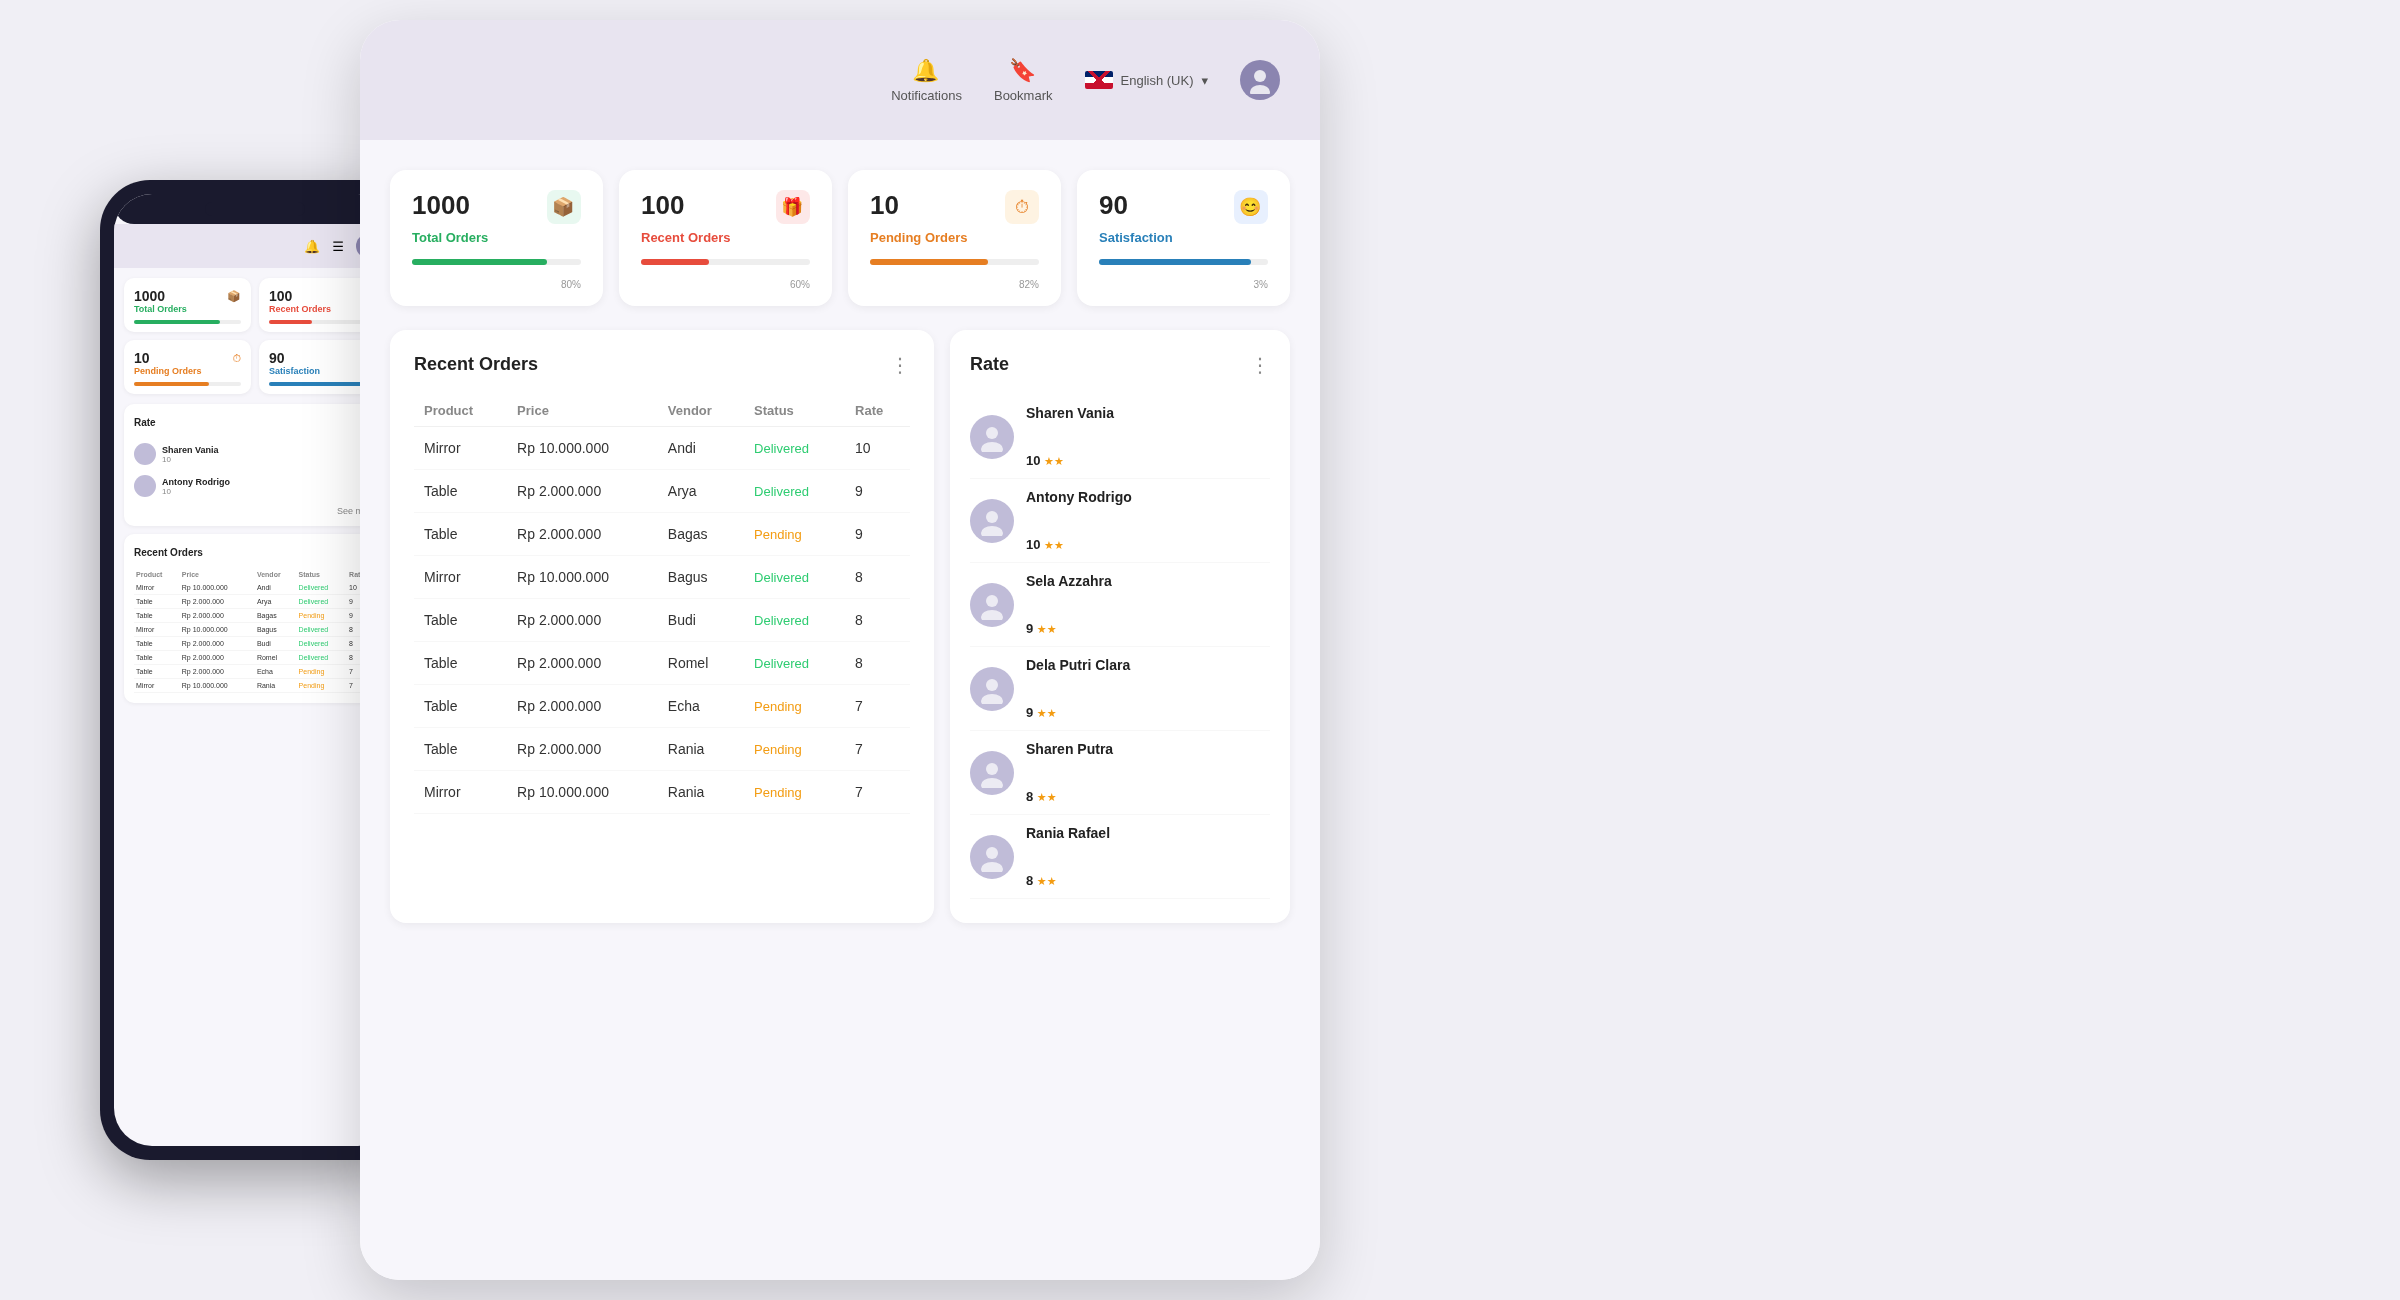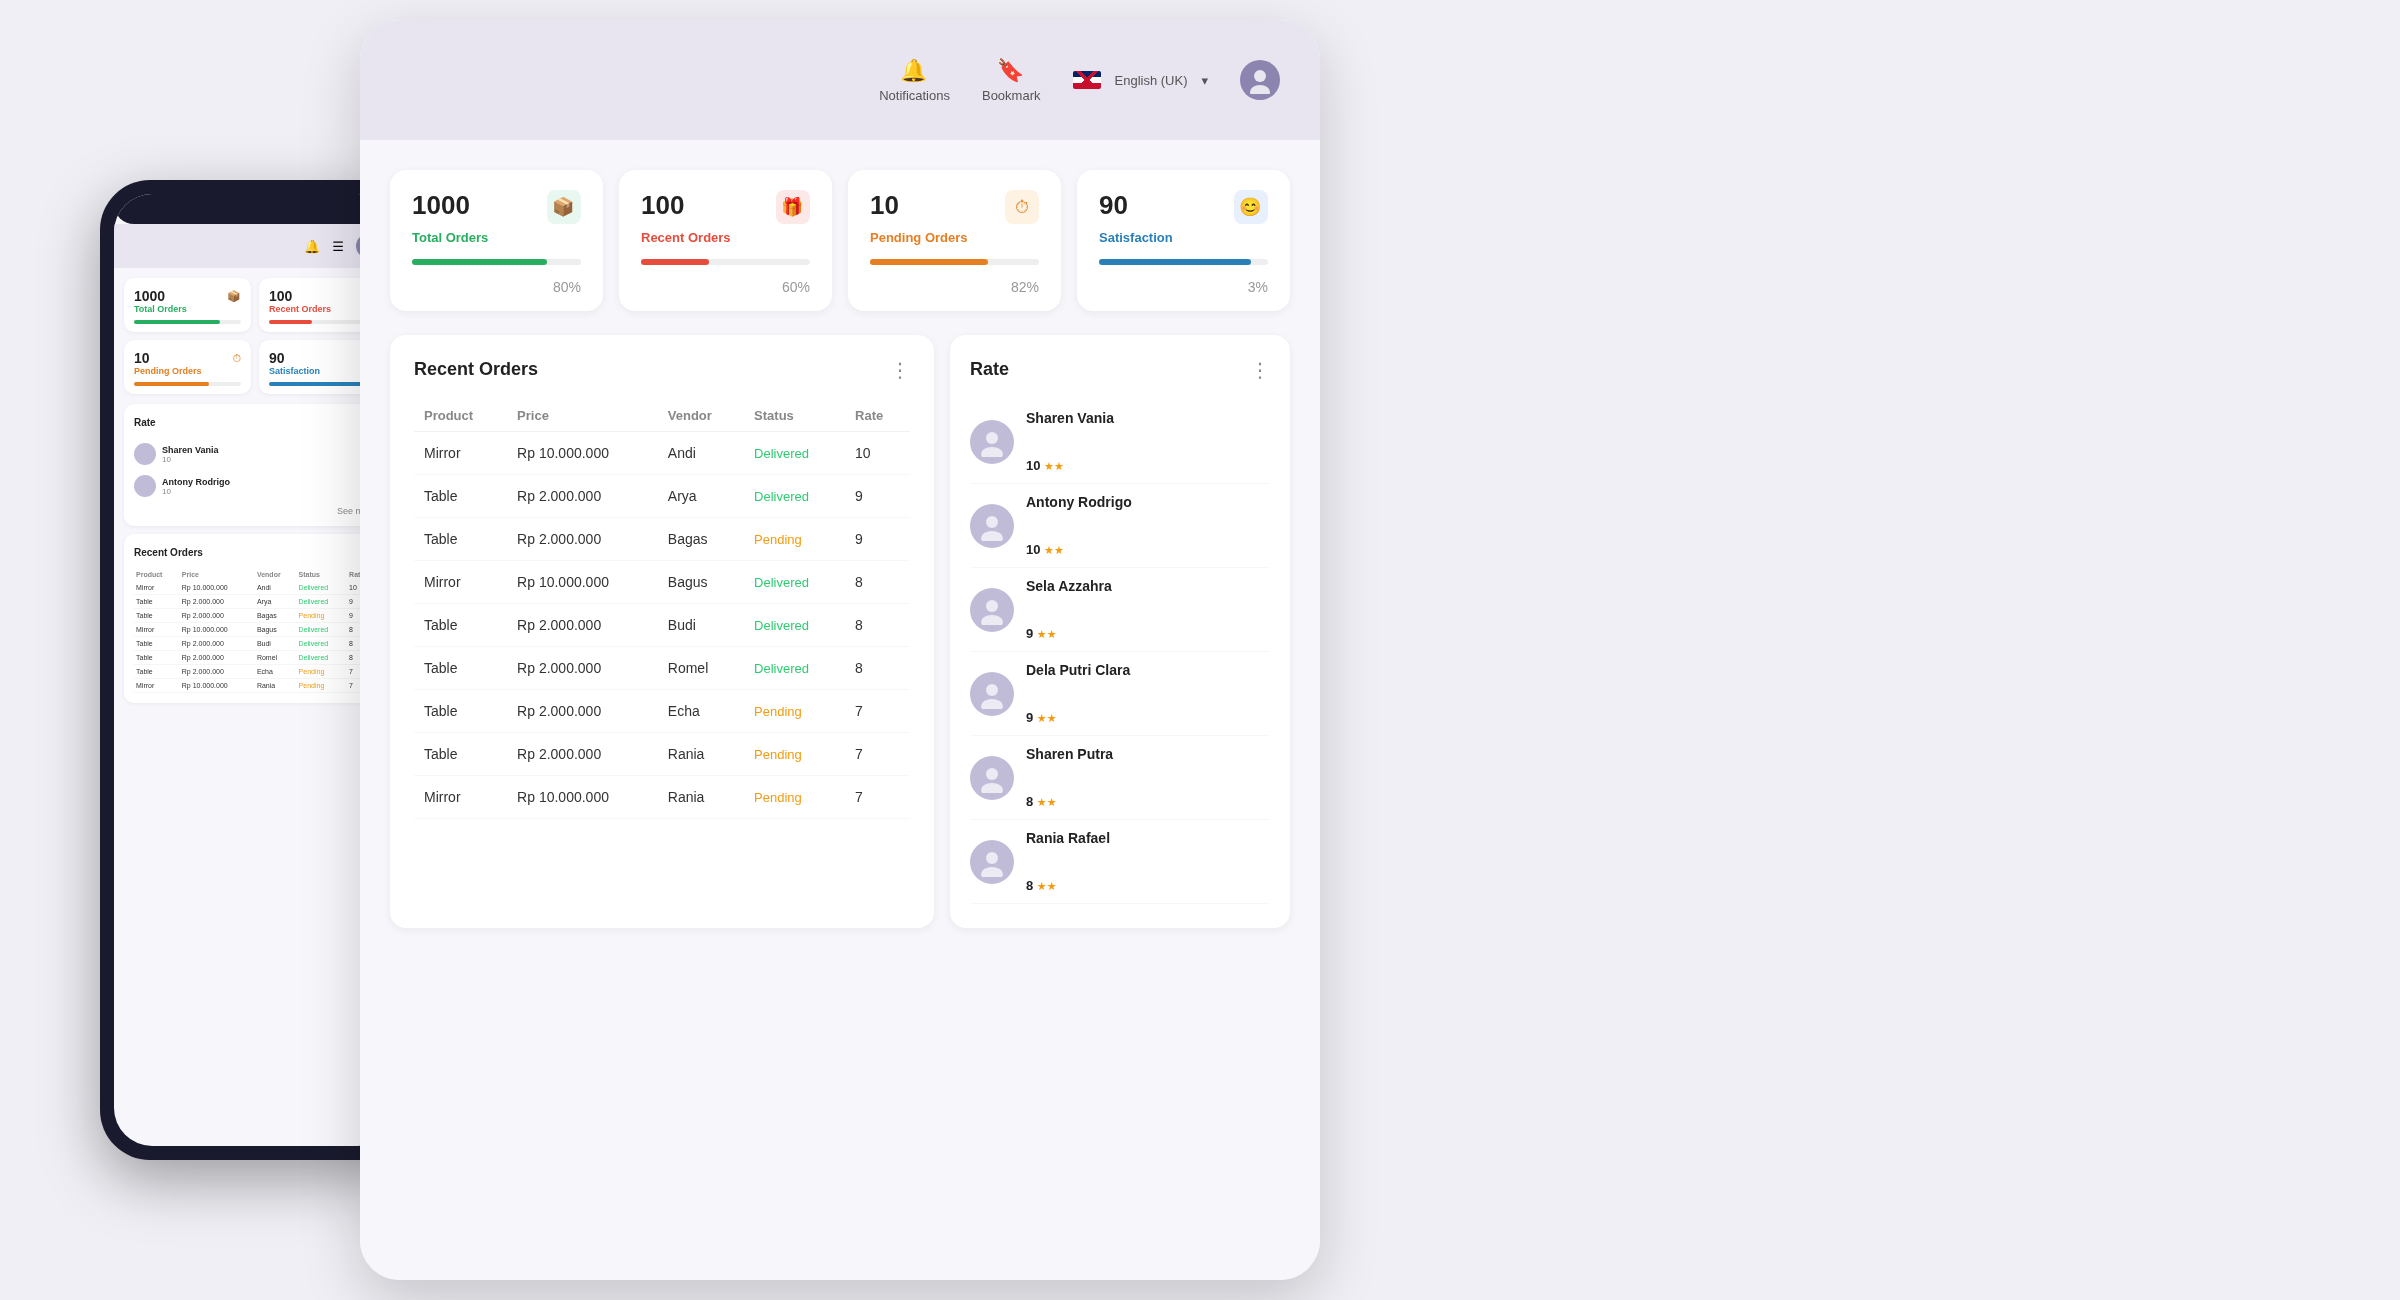--- a/index.html
+++ b/index.html
@@ -40,21 +40,21 @@
       gap: 4px;
       cursor: pointer;
     }
     .tablet-header-item span {
       font-size: 13px;
       color: #555;
     }
     .lang-selector {
       display: flex;
       align-items: center;
-      gap: 14px;
+      gap: 8px;
       font-size: 13px;
       color: #555;
       cursor: pointer;
     }
     .flag {
       width: 28px;
       height: 18px;
       background: linear-gradient(180deg, #012169 33%, #fff 33%, #fff 66%, #c8102e 66%);
       border-radius: 2px;
       position: relative;
@@ -124,21 +124,21 @@
       background: #eee;
       border-radius: 3px;
       position: relative;
       margin-bottom: 4px;
     }
     .stat-bar-fill {
       height: 100%;
       border-radius: 3px;
     }
     .stat-pct {
-      font-size: 14px;
+      font-size: 10px;
       color: #999;
       text-align: right;
       margin-top: 14px;
     }
 
     
     .main-content {
       display: grid;
       grid-template-columns: 1fr 340px;
       gap: 16px;

